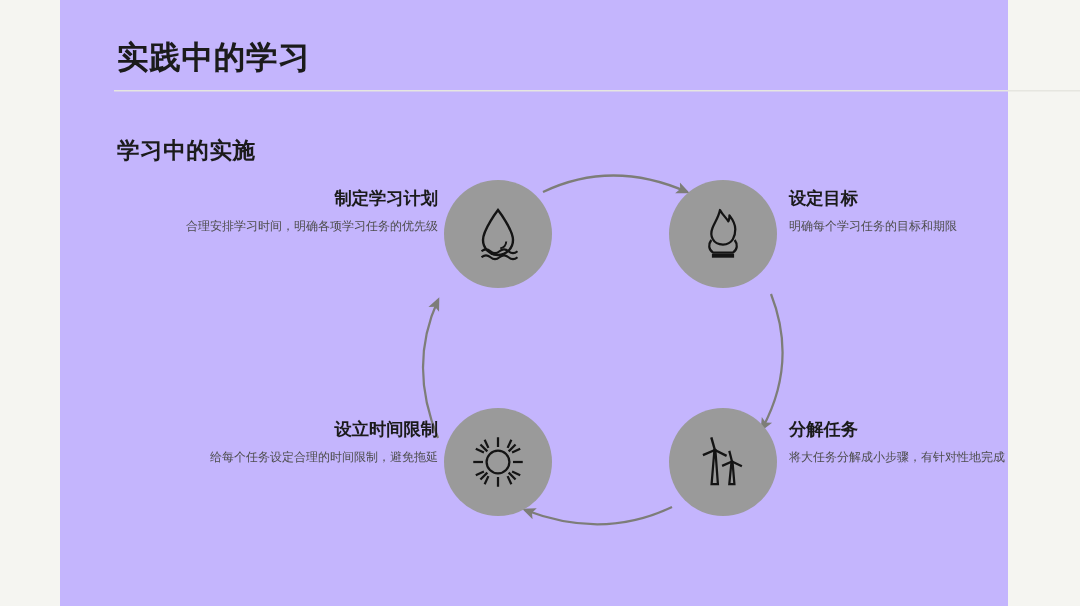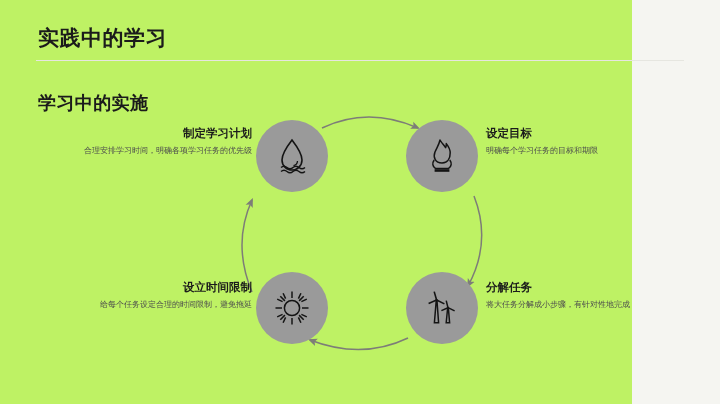--- a/index.html
+++ b/index.html
@@ -12,21 +12,22 @@
     background: #f5f5f1;
     font-family: "Liberation Sans", "DejaVu Sans", sans-serif;
     overflow: hidden;
     position: relative;
   }
   .slide {
     position: absolute;
     inset: 0;
     width: 632px;
     height: 404px;
-    background: #bef264;
+    background: #c4b5fd;
+    margin-left: 40px;
   }
 
   
   .title {
     position: absolute;
     left: 38px;
     top: 24px;
     font-size: 21px;
     font-weight: bold;
     color: #1b1b1b;
@@ -38,21 +39,21 @@
     left: 36px;
     top: 60px;
     width: 648px;
     height: 1px;
     background: #e6e6e0;
   }
   .subtitle {
     position: absolute;
     left: 38px;
     top: 91px;
-    font-size: 18px;
+    font-size: 15px;
     font-weight: bold;
     color: #1b1b1b;
     letter-spacing: 0.4px;
     white-space: nowrap;
   }
 
   
   .diagram {
     position: absolute;
     left: 0;

